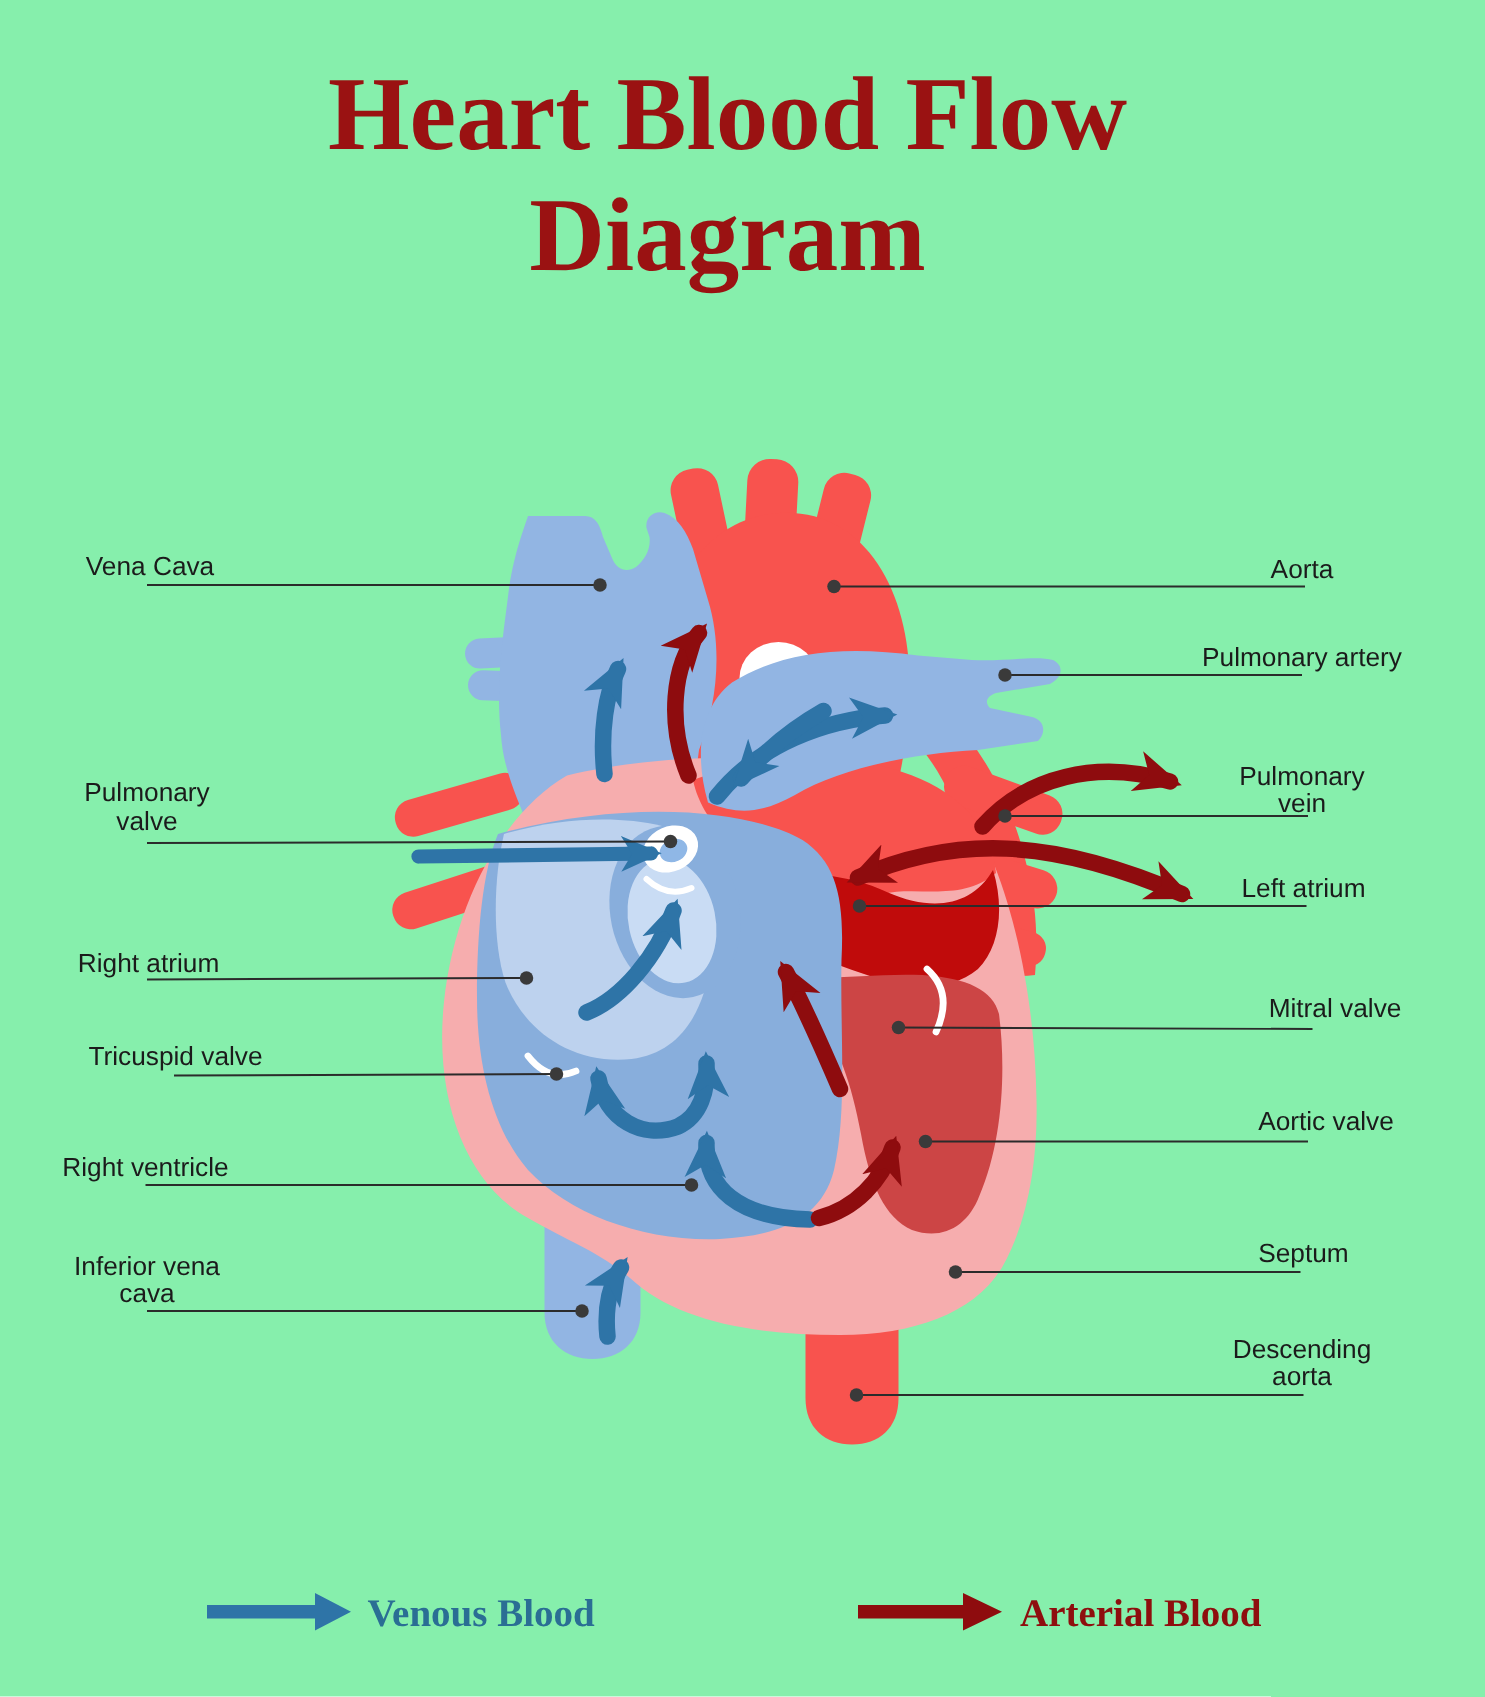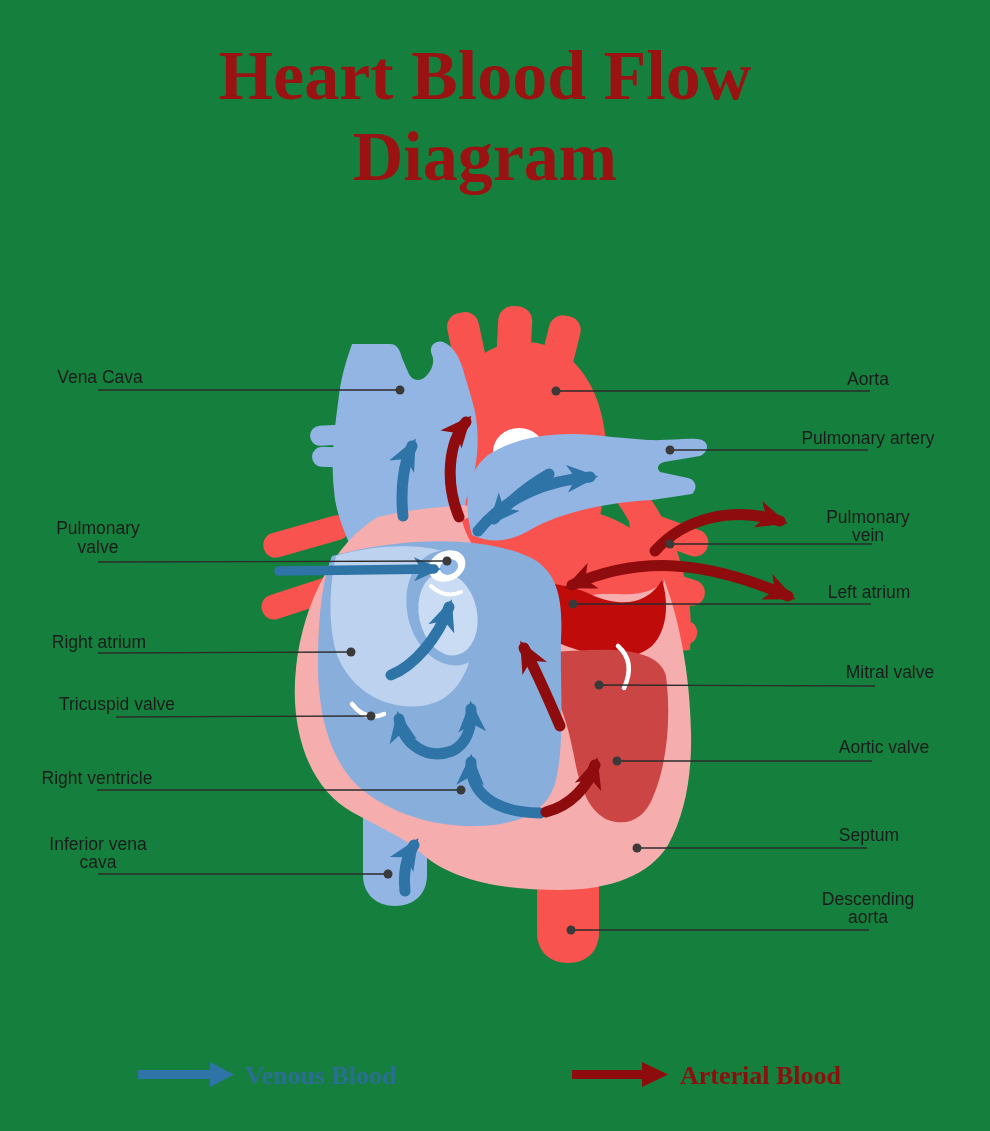--- a/index.html
+++ b/index.html
@@ -1,16 +1,16 @@
 <!DOCTYPE html>
 <html><head>
 <meta charset="utf-8">
 <style>
   html,body{margin:0;padding:0;background:#ffffff;}
-  .page{position:relative;width:990px;height:1131px;background:#15803d;overflow:hidden;}
+  .page{position:relative;width:990px;height:1131px;background:#86efac;overflow:hidden;}
   svg{display:block;}
   text{font-family:"Liberation Sans",sans-serif;}
   .title-text{font-family:"Liberation Serif",serif;font-weight:bold;}
   .legend-text{font-family:"Liberation Serif",serif;font-weight:bold;}
   .lbl{font-size:17.5px;}
 </style>
 </head>
 <body>
 
 <div class="page">

